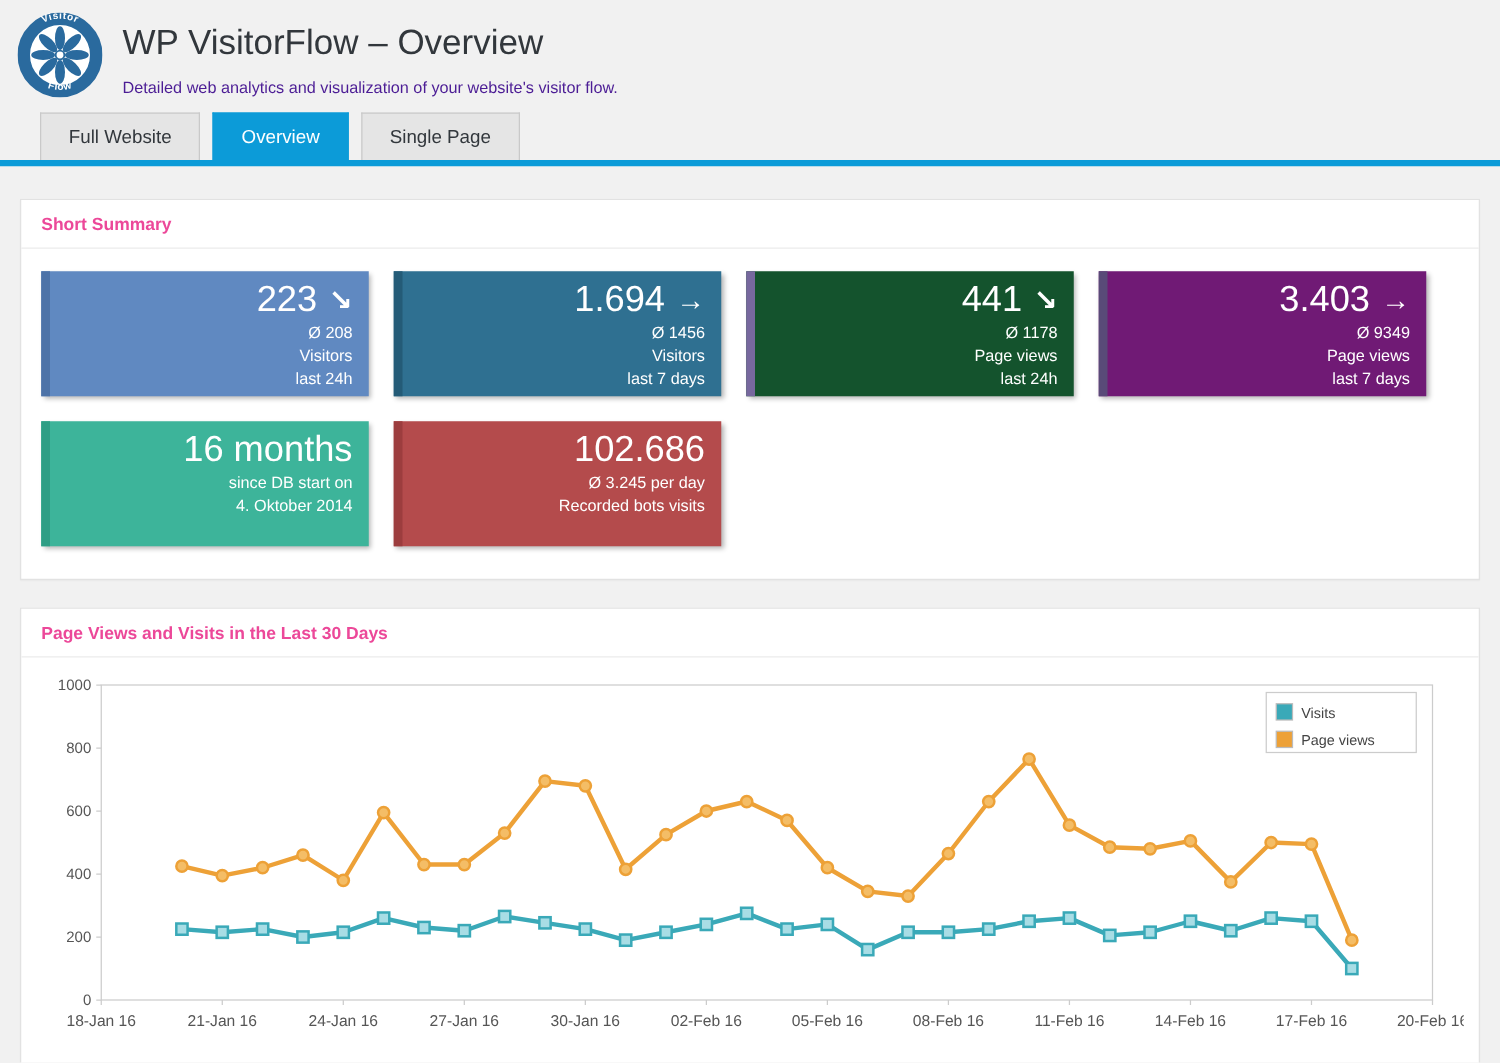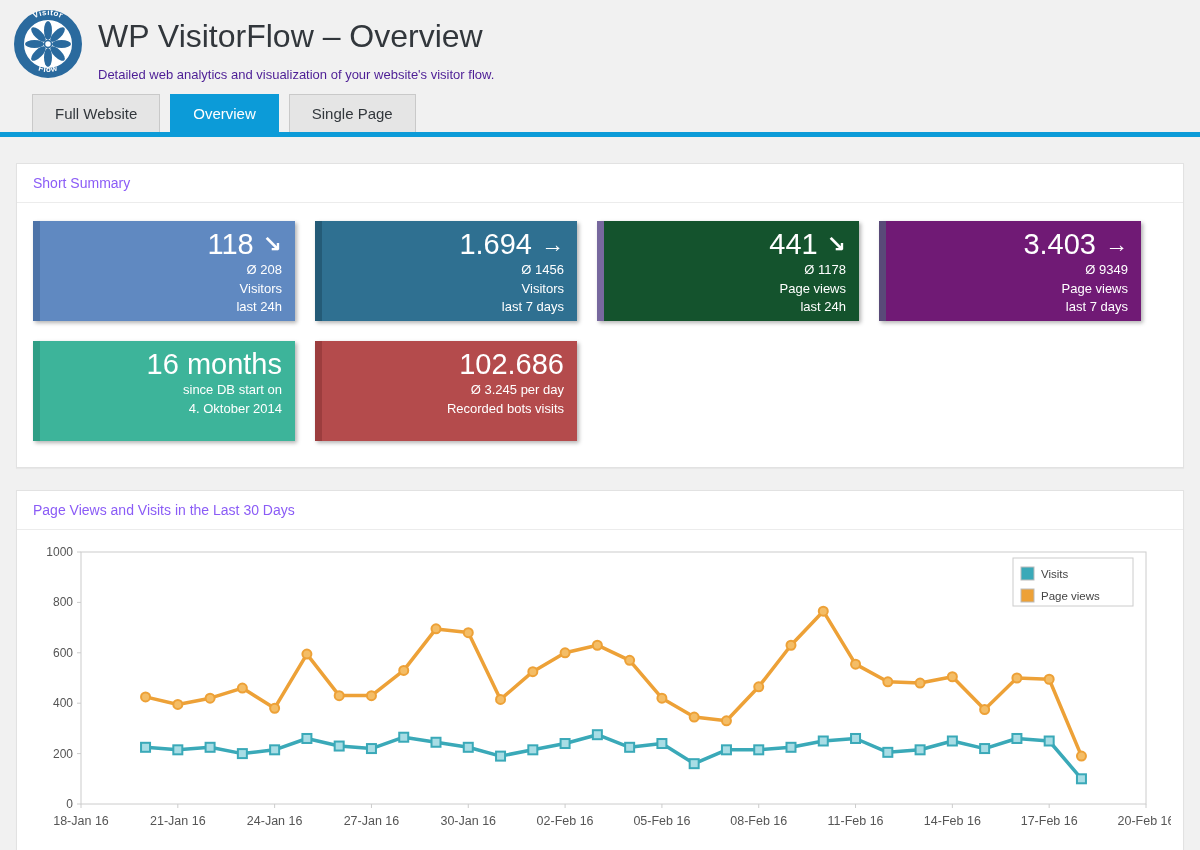--- a/index.html
+++ b/index.html
@@ -1,27 +1,27 @@
 <!DOCTYPE html>
 <html><head>
 <meta charset="utf-8">
 <style>
   *{box-sizing:border-box;margin:0;padding:0}
   html,body{width:1200px;height:850px;overflow:hidden;background:#f1f1f1;
     font-family:"Liberation Sans","DejaVu Sans",sans-serif;color:#32373c}
   .header{display:flex;align-items:flex-start;gap:16px;padding:10px 16px 4px 14px}
   .logo{width:68px;height:68px;flex:0 0 auto}
-  .header-text h1{font-size:32px;font-weight:400;color:#32373c;padding-top:8px}
+  .header-text h1{font-size:28px;font-weight:400;color:#32373c;padding-top:8px}
   .header-text p{font-size:13px;color:#4c1d95;margin-top:12px}
   .tab-strip{display:flex;gap:10px;padding-left:32px;border-bottom:5px solid #0c9bd8;margin-top:8px}
   .tab{padding:10px 22px;font-size:15px;background:#e5e5e5;border:1px solid #c9c9c9;
     border-bottom:none;color:#32373c;cursor:pointer}
   .tab.active{background:#0c9bd8;color:#fff;border-color:#0c9bd8}
   .panel{background:#fff;border:1px solid #e2e2e2;box-shadow:0 1px 1px rgba(0,0,0,.04);margin:0 16px}
-  .panel-title{font-size:14px;font-weight:400;color:#8b5cf6;padding:11px 16px;border-bottom:1px solid #ececec}
+  .panel-title{font-size:14px;font-weight:700;color:#ec4899;padding:11px 16px;border-bottom:1px solid #ececec}
   #summary-panel{margin-top:26px}
   #chart-panel{margin-top:22px;height:372px;overflow:hidden}
   .cards{display:flex;flex-wrap:wrap;gap:20px;padding:18px 16px 26px}
   .card{width:262px;height:100px;border-left:7px solid transparent;color:#fff;
     text-align:right;padding:7px 13px 6px 6px;box-shadow:2px 2px 4px rgba(0,0,0,.3)}
   .card-value-row{display:flex;justify-content:flex-end;align-items:center;gap:9px;line-height:1.15}
   .card-value{font-size:29px;font-weight:400}
   .card-arrow{font-size:23px;font-weight:700}
   .card-line{font-size:13px;line-height:1.4}
   .chart-wrap{padding:14px 14px 0}
@@ -66,21 +66,21 @@
     <div class="tab">Full Website</div>
     <div class="tab active">Overview</div>
     <div class="tab">Single Page</div>
   </div>
 
 <div class="panel" id="summary-panel">
   <div class="panel-title">Short Summary</div>
   <div class="cards" id="cards-container">
       <div class="card" style="background: rgb(96, 137, 193); border-left-color: rgb(77, 115, 168);">
         <div class="card-value-row">
-          <span class="card-value">118</span>
+          <span class="card-value">223</span>
           <span class="card-arrow">↘</span>
         </div>
         <div class="card-line">Ø 208</div>
         <div class="card-line">Visitors</div>
         <div class="card-line">last 24h</div>
       </div>
       <div class="card" style="background: rgb(47, 112, 145); border-left-color: rgb(36, 91, 119);">
         <div class="card-value-row">
           <span class="card-value">1.694</span>
           <span class="card-arrow">→</span>

